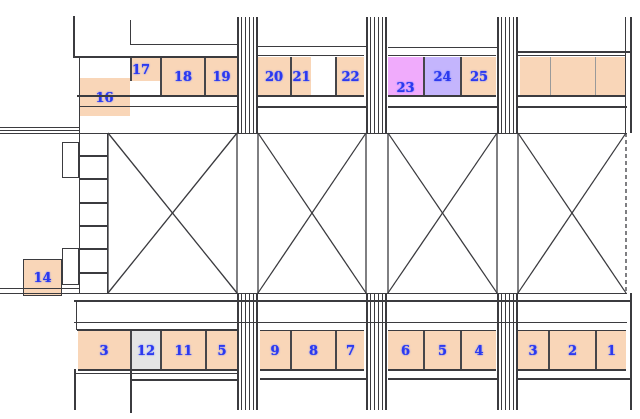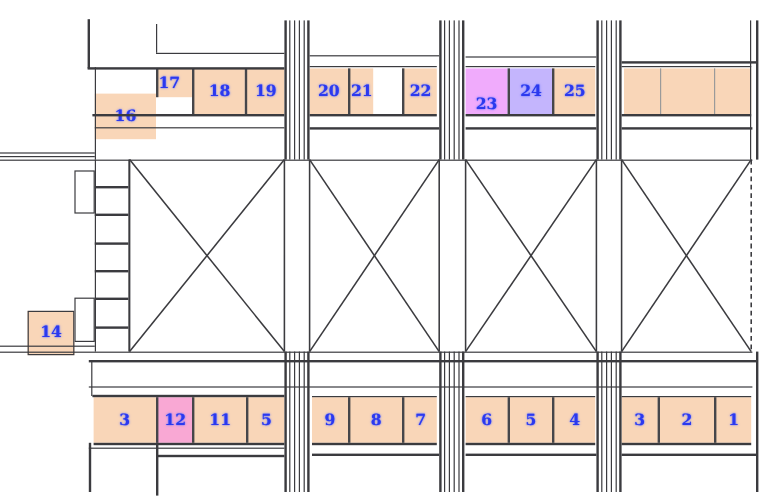--- a/index.html
+++ b/index.html
@@ -61,21 +61,21 @@
     </div>
     <div class="stall" style="position: absolute; left: 460px; top: 57px; width: 36px; height: 38px; background: rgb(249, 214, 184); box-sizing: border-box; display: flex; align-items: center; justify-content: center; border-left: 2px solid rgb(70, 70, 74);">
       <span class="num">25</span>
     </div>
     <div class="stall" style="position: absolute; left: 520px; top: 57px; width: 30px; height: 38px; background: rgb(249, 214, 184); box-sizing: border-box; display: flex; align-items: center; justify-content: center; border-left: none;"></div>
     <div class="stall" style="position: absolute; left: 550px; top: 57px; width: 45px; height: 38px; background: rgb(249, 214, 184); box-sizing: border-box; display: flex; align-items: center; justify-content: center; border-left: 1px solid rgb(154, 154, 154);"></div>
     <div class="stall" style="position: absolute; left: 595px; top: 57px; width: 31px; height: 38px; background: rgb(249, 214, 184); box-sizing: border-box; display: flex; align-items: center; justify-content: center; border-left: 1px solid rgb(154, 154, 154);"></div>
     <div class="stall" style="position: absolute; left: 78px; top: 331px; width: 52px; height: 38px; background: rgb(249, 214, 184); box-sizing: border-box; display: flex; align-items: center; justify-content: center; border-left: none;">
       <span class="num">3</span>
     </div>
-    <div class="stall" style="position: absolute; left: 130px; top: 331px; width: 30px; height: 38px; background: #f9a8d4; box-sizing: border-box; display: flex; align-items: center; justify-content: center; border-left: 2px solid rgb(70, 70, 74);">
+    <div class="stall" style="position: absolute; left: 130px; top: 331px; width: 30px; height: 38px; background: #e5e5e5; box-sizing: border-box; display: flex; align-items: center; justify-content: center; border-left: 2px solid rgb(70, 70, 74);">
       <span class="num">12</span>
     </div>
     <div class="stall" style="position: absolute; left: 160px; top: 331px; width: 45px; height: 38px; background: rgb(249, 214, 184); box-sizing: border-box; display: flex; align-items: center; justify-content: center; border-left: 2px solid rgb(70, 70, 74);">
       <span class="num">11</span>
     </div>
     <div class="stall" style="position: absolute; left: 205px; top: 331px; width: 32px; height: 38px; background: rgb(249, 214, 184); box-sizing: border-box; display: flex; align-items: center; justify-content: center; border-left: 2px solid rgb(70, 70, 74);">
       <span class="num">5</span>
     </div>
     <div class="stall" style="position: absolute; left: 260px; top: 331px; width: 30px; height: 38px; background: rgb(249, 214, 184); box-sizing: border-box; display: flex; align-items: center; justify-content: center; border-left: none;">
       <span class="num">9</span>

